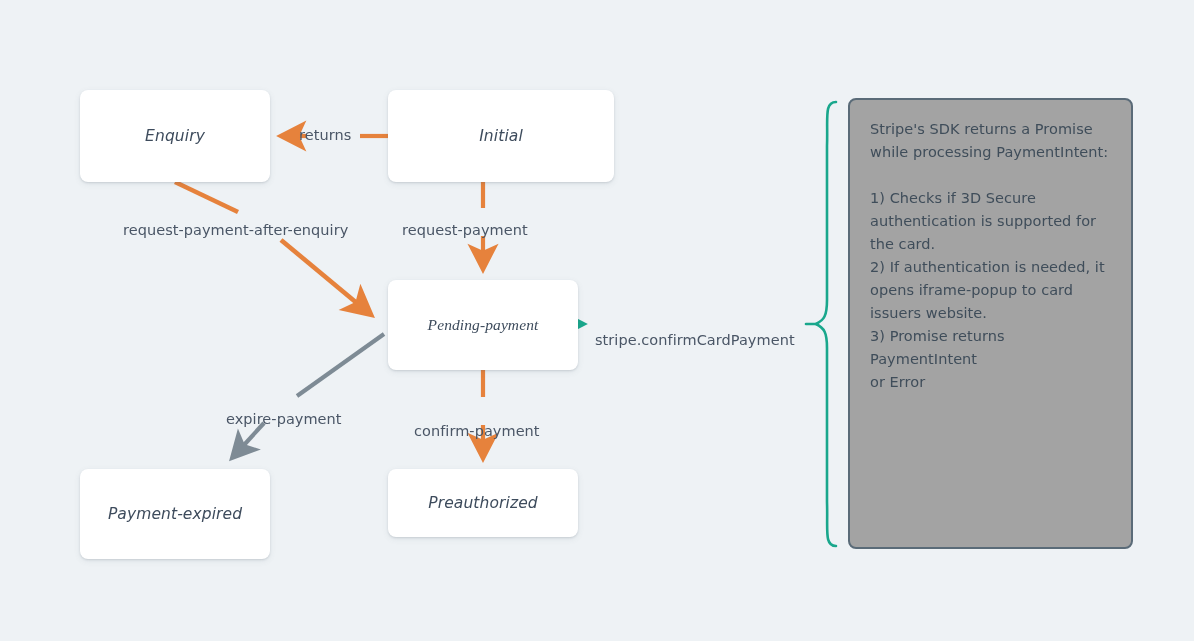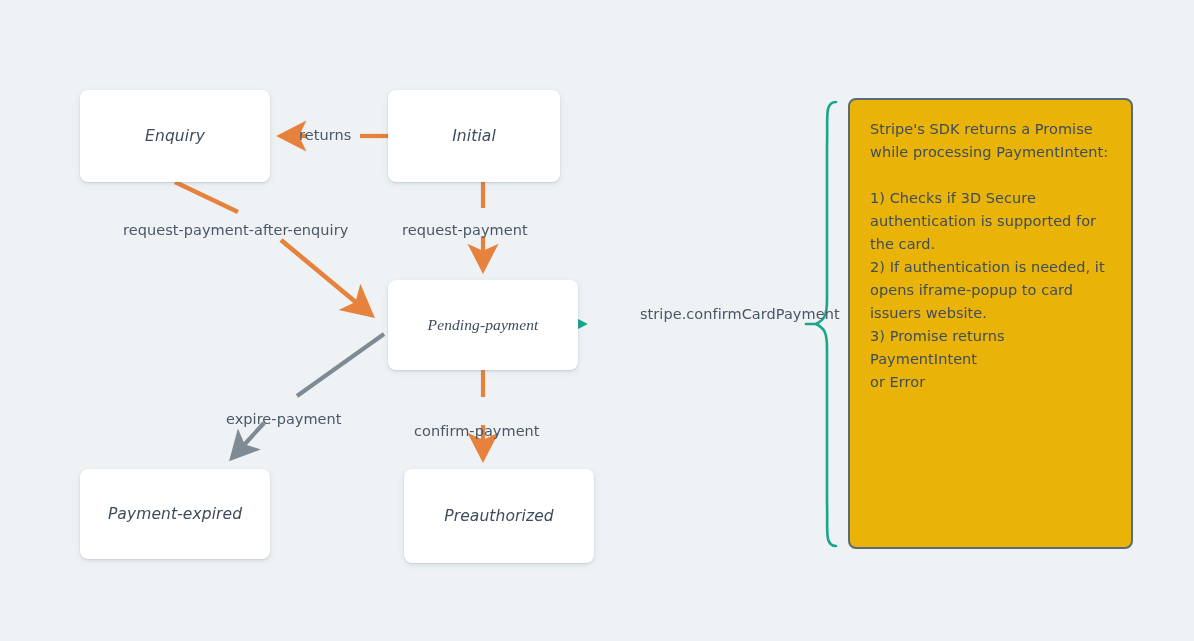--- a/index.html
+++ b/index.html
@@ -41,21 +41,21 @@
   }
   .edge-label {
     position: absolute;
     font-size: 14.5px;
     color: #4a5666;
     white-space: nowrap;
     letter-spacing: 0.05px;
   }
   .note-box {
     position: absolute;
-    background: #eab308;
+    background: #a3a3a3;
     border: 2px solid #5a6b78;
     border-radius: 8px;
     box-sizing: border-box;
     padding: 18px 20px 14px 20px;
     overflow: hidden;
   }
   .note-text {
     font-size: 14.5px;
     line-height: 23px;
     color: #3f4d5a;
@@ -120,47 +120,47 @@
                L827,502
                C828,530 824,546 836,546" fill="none" stroke="#19a78c" stroke-width="2.6" stroke-linecap="round" stroke-linejoin="round"></path>
       <line x1="806" y1="324" x2="817" y2="324" stroke="#19a78c" stroke-width="2.6" stroke-linecap="round"></line>
     </g>
   </svg>
 
   <div class="state-box" style="left:80px; top:90px; width:190px; height:92px;">
     <span class="state-label">Enquiry</span>
   </div>
 
-  <div class="state-box" style="left:388px; top:90px; width:172px; height:92px;">
+  <div class="state-box" style="left:388px; top:90px; width:226px; height:92px;">
     <span class="state-label">Initial</span>
   </div>
 
   <div class="state-box" style="left:388px; top:280px; width:190px; height:90px;font-family:Liberation Serif, serif;">
     <span class="state-label">Pending-payment</span>
   </div>
 
   <div class="state-box" style="left:80px; top:469px; width:190px; height:90px;justify-content:center;">
     <span class="state-label">Payment-expired</span>
   </div>
 
-  <div class="state-box" style="left:404px; top:469px; width:190px; height:94px;">
+  <div class="state-box" style="left:388px; top:469px; width:190px; height:68px;">
     <span class="state-label">Preauthorized</span>
   </div>
 
   <div class="edge-label" style="left:299px; top:127px;">returns</div>
 
   <div class="edge-label" style="left:402px; top:222px;">request-payment</div>
 
   <div class="edge-label" style="left:123px; top:222px;text-align:right;">request-payment-after-enquiry</div>
 
   <div class="edge-label" style="left:226px; top:411px;">expire-payment</div>
 
   <div class="edge-label" style="left:414px; top:423px;">confirm-payment</div>
 
-  <div class="edge-label" style="left:595px; top:306px;margin-left:45px;">stripe.confirmCardPayment</div>
+  <div class="edge-label" style="left:595px; top:332px;">stripe.confirmCardPayment</div>
 
   <div class="note-box" style="left:848px; top:98px; width:285px; height:451px;">
     <div class="note-text">Stripe's SDK returns a Promise
 while processing PaymentIntent:
 
 1) Checks if 3D Secure
 authentication is supported for
 the card.
 2) If authentication is needed, it
 opens iframe-popup to card

